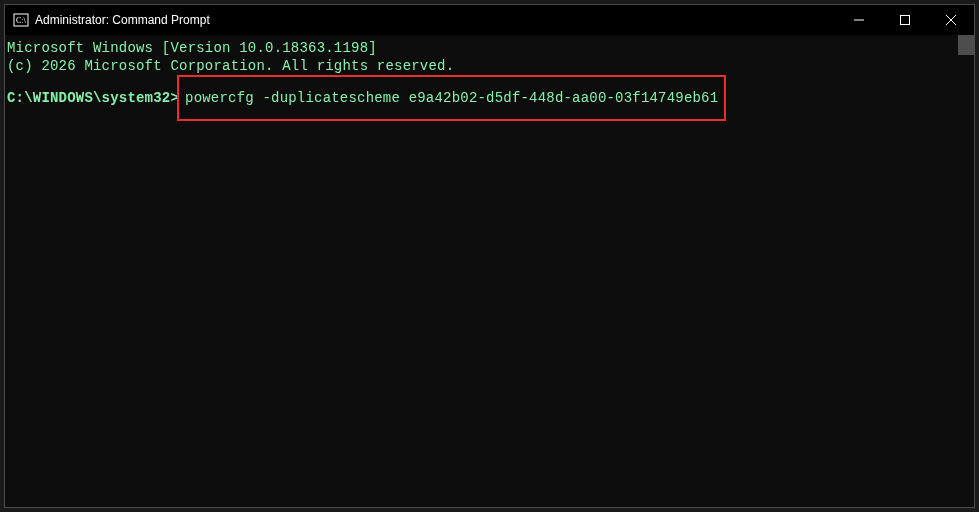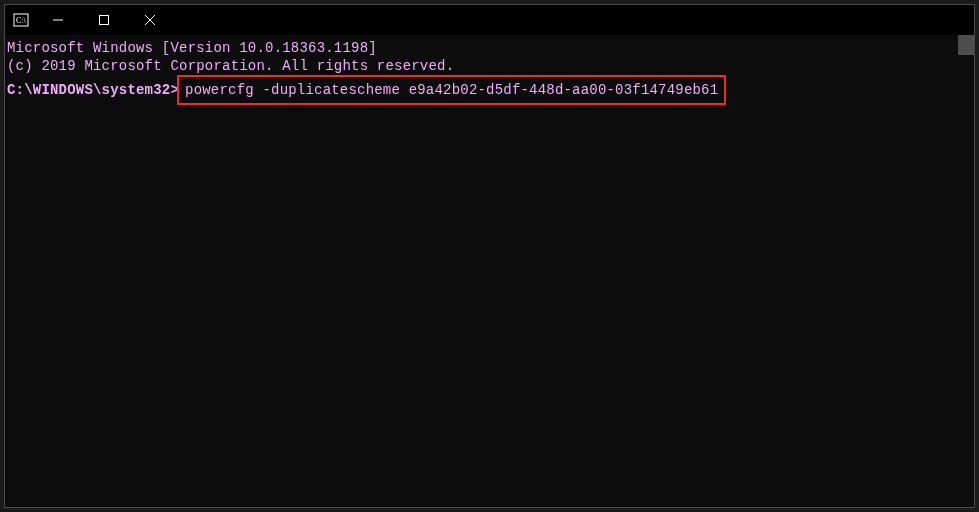--- a/index.html
+++ b/index.html
@@ -59,38 +59,38 @@
       display: flex;
       align-items: center;
       justify-content: center;
       color: #ffffff;
       cursor: pointer;
     }
     .terminal-body {
       position: relative;
       height: calc(100% - 30px);
       background: #0c0c0c;
-      color: #f0abfc;
+      color: #86efac;
       font-size: 14px;
       line-height: 18px;
       padding: 4px 2px;
       font-family: Consolas, "Courier New", monospace;
       letter-spacing: 0.2px;
     }
     .terminal-line {
       white-space: pre;
     }
     .prompt-line {
       display: inline-block;
       white-space: pre;
       font-weight: bold;
     }
     .highlight-box {
       border: 2px solid #ed2b2b;
-      padding: 4px 6px;
+      padding: 12px 6px;
       display: inline-block;
       margin-left: -2px;
     }
     .scrollbar {
       position: absolute;
       right: 0;
       top: 0;
       width: 16px;
       height: 100%;
       background: #0c0c0c;
@@ -112,20 +112,21 @@
 <body>
 
 <div class="window">
   <div class="titlebar">
     <span class="titlebar-icon">
       <svg viewBox="0 0 16 16">
         <rect x="1" y="2" width="14" height="12" fill="none" stroke="#ffffff" stroke-width="1"></rect>
         <text x="3" y="11" font-size="8" fill="#ffffff" font-family="Consolas">C:\</text>
       </svg>
     </span>
+    <span class="titlebar-title">Administrator: Command Prompt</span>
     <div class="titlebar-controls">
       <div class="titlebar-btn">
         <svg width="10" height="10" viewBox="0 0 10 10">
           <line x1="0" y1="5" x2="10" y2="5" stroke="#ffffff" stroke-width="1"></line>
         </svg>
       </div>
       <div class="titlebar-btn">
         <svg width="10" height="10" viewBox="0 0 10 10">
           <rect x="0.5" y="0.5" width="9" height="9" fill="none" stroke="#ffffff" stroke-width="1"></rect>
         </svg>
@@ -134,21 +135,21 @@
         <svg width="10" height="10" viewBox="0 0 10 10">
           <line x1="0" y1="0" x2="10" y2="10" stroke="#ffffff" stroke-width="1"></line>
           <line x1="10" y1="0" x2="0" y2="10" stroke="#ffffff" stroke-width="1"></line>
         </svg>
       </div>
     </div>
   </div>
   <div class="terminal-body">
     <div class="content-wrap">
       <div class="terminal-line">Microsoft Windows [Version 10.0.18363.1198]</div>
-      <div class="terminal-line">(c) 2019 Microsoft Corporation. All rights reserved.</div>
+      <div class="terminal-line">(c) 2026 Microsoft Corporation. All rights reserved.</div>
       <div class="terminal-line"></div>
       <div class="terminal-line"><span class="prompt-line">C:\WINDOWS\system32&gt;</span><span class="highlight-box"><span>powercfg -duplicatescheme e9a42b02-d5df-448d-aa00-03f14749eb61</span></span></div>
     </div>
     <div class="scrollbar">
       <div class="scrollbar-thumb"></div>
     </div>
   </div>
 </div>
 
 </body></html>

